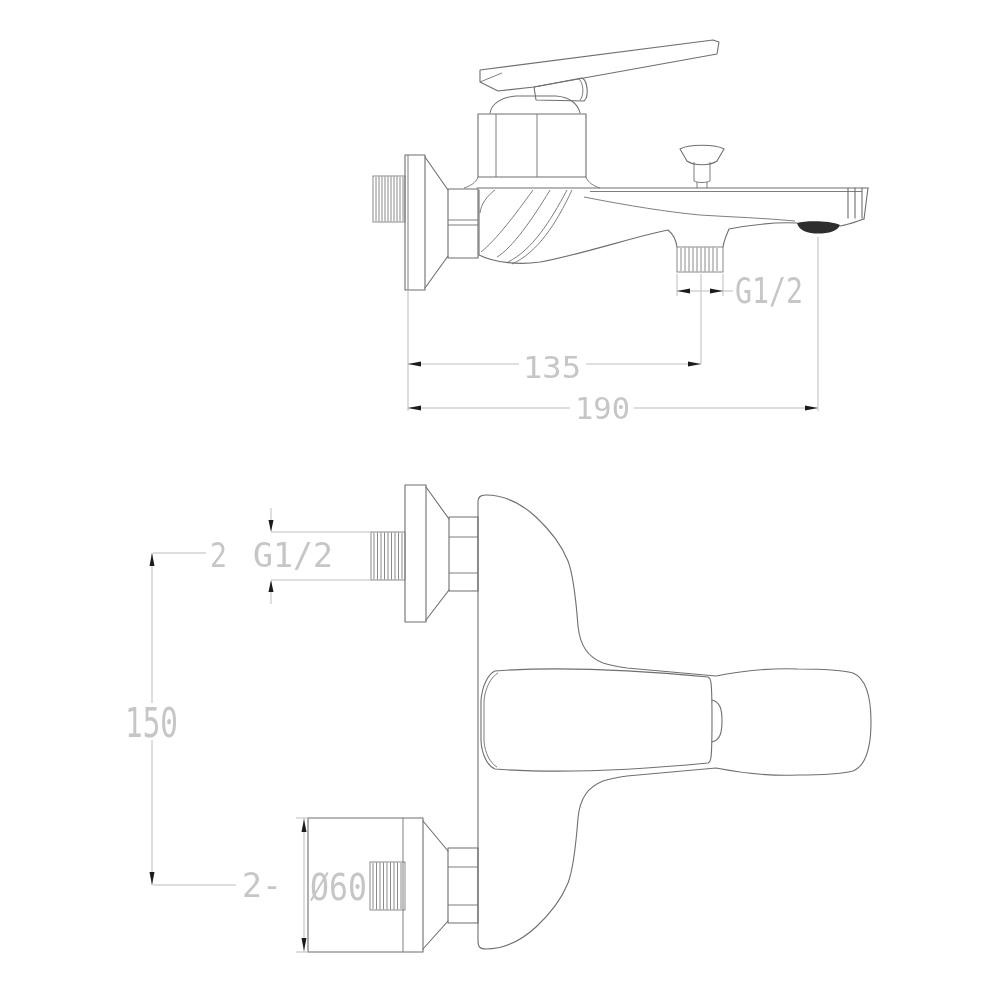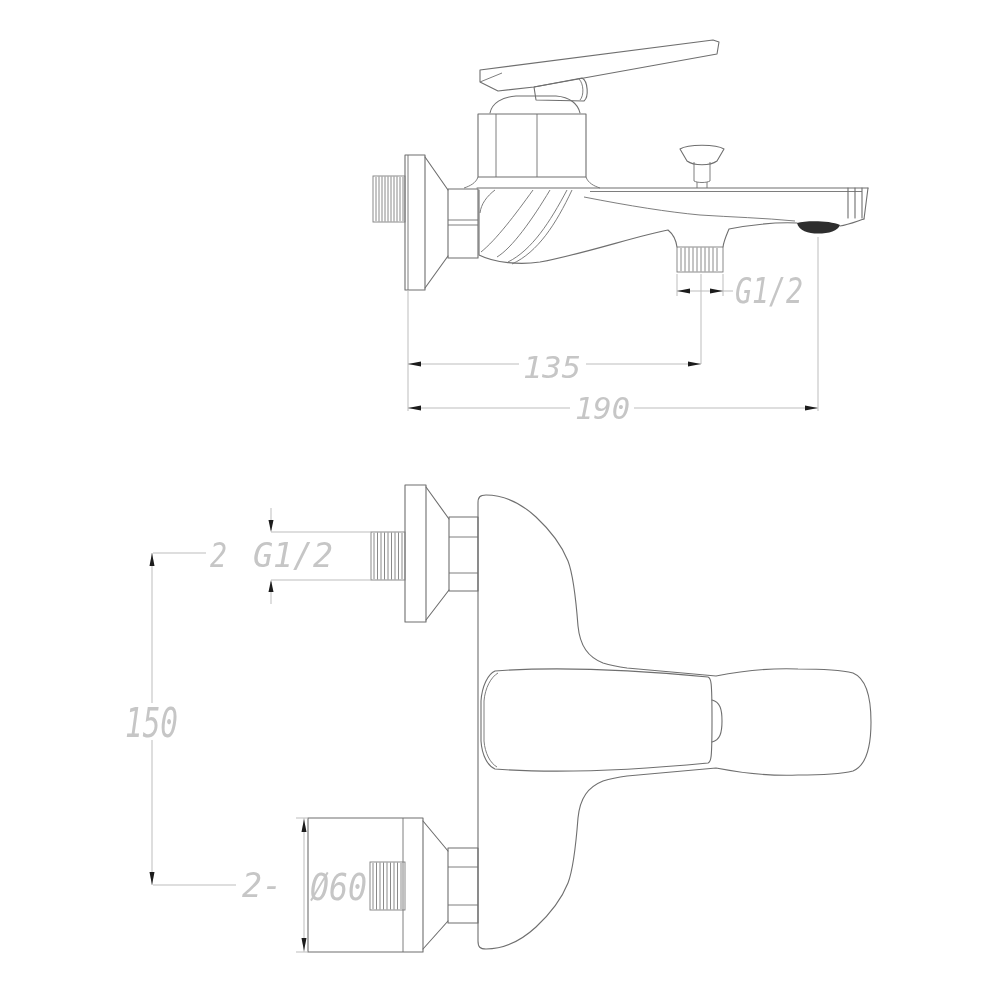--- a/index.html
+++ b/index.html
@@ -5,21 +5,21 @@
   :root{
     --bg:#ffffff;
     --outline:#6f6f6f;
     --thread:#7d7d7d;
     --dim:#bdbdbd;
     --dimtext:#c6c6c6;
     --arrow:#1c1c1c;
     --dark:#2e2e2e;
   }
   html,body{margin:0;padding:0;background:var(--bg);}
-  .stage{width:1000px;height:1000px;position:relative;background:var(--bg);font-style:italic;}
+  .stage{width:1000px;height:1000px;position:relative;background:var(--bg);}
   svg{display:block;}
   .ol{fill:none;stroke:var(--outline);stroke-width:1.1;stroke-linecap:round;stroke-linejoin:round;}
   .thin{fill:none;stroke:var(--outline);stroke-width:0.9;}
   .thr{fill:none;stroke:var(--thread);stroke-width:0.9;}
   .dim{fill:none;stroke:var(--dim);stroke-width:1;}
   .arrow{fill:var(--arrow);stroke:none;}
   .dark{fill:var(--dark);stroke:none;}
   .dimtext{fill:var(--dimtext);stroke:none;
     font-family:"DejaVu Sans Mono","Liberation Mono",monospace;}
 </style>

